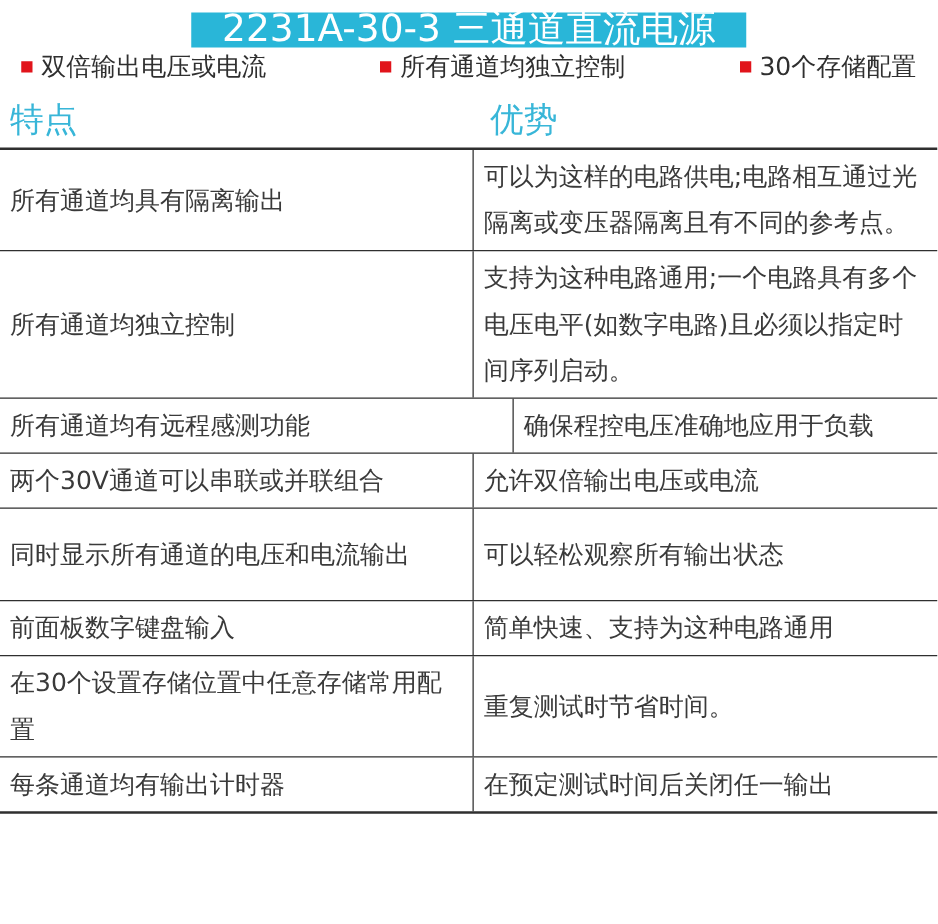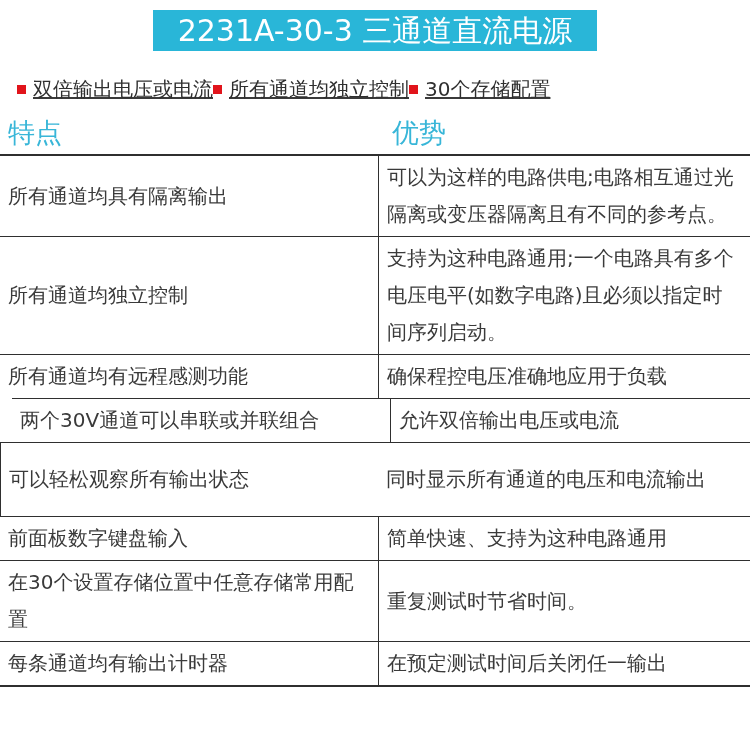--- a/index.html
+++ b/index.html
@@ -3,35 +3,35 @@
 <meta charset="utf-8">
 <style>
   * { margin: 0; padding: 0; box-sizing: border-box; }
   html, body { width: 750px; height: 739px; background: #ffffff; overflow: hidden; }
   body { font-family: "DejaVu Sans", "Liberation Sans", sans-serif; color: #3a3a3a; }
 
   .page { width: 750px; height: 739px; background: #fff; }
 
   
   .banner {
-    width: 444px; height: 41px;
+    width: 444px; height: 28px;
     margin: 10px auto 0 auto;
     background: #29b6d8;
     display: flex; align-items: center; justify-content: center;
   }
   .banner span {
     color: #ffffff; font-size: 30px; line-height: 1;
     white-space: nowrap; letter-spacing: 0px;
   }
 
   
   .highlights {
-    margin-top: 23px; height: 30px;
+    height: 30px;
     padding: 0 17px;
-    display: flex; align-items: center;  text-decoration: underline;
+    display: flex; align-items: center; justify-content: space-between;
   }
   .hl { display: flex; align-items: center; }
   .hl .bullet {
     width: 9px; height: 9px; background: #e1141b;
     display: inline-block; margin-right: 7px; flex: 0 0 auto;
   }
   .hl .hl-label { font-size: 20px; color: #2f2f2f; white-space: nowrap; }
 
   
   .tbl { width: 750px; margin-top: 0; }
@@ -59,22 +59,22 @@
     padding: 3px 6px 3px 8px;
   }
   .cell.benefit {
     border-left: 1px solid #2f2f2f;
     padding-left: 8px; padding-right: 8px;
   }
 
   
   .row:nth-child(2) { min-height: 80px; }
   .row:nth-child(3) { min-height: 114px; }
-  .row:nth-child(4) { min-height: 41px; }
-  .row:nth-child(5) { min-height: 44px; margin-left: 12px; }
+  .row:nth-child(4) { min-height: 41px; gap: 32px; }
+  .row:nth-child(5) { min-height: 44px; }
   .row:nth-child(6) { min-height: 74px; }
   .row:nth-child(7) { min-height: 42px; }
   .row:nth-child(8) { min-height: 48px; }
   .row:nth-child(9) { min-height: 44px; }
   .row:nth-child(10) { min-height: 48px; }
 </style>
 </head>
 <body>
 
 <div class="page">
@@ -136,25 +136,25 @@
       <div class="cell feature">
           <span>两个30V通道可以串联或并联组合</span>
         </div>
       <div class="cell benefit">
           <span>允许双倍输出电压或电流</span>
         </div>
     </div>
 
 
     <div class="row">
+      <div class="cell feature">
+          <span>同时显示所有通道的电压和电流输出</span>
+        </div>
       <div class="cell benefit">
           <span>可以轻松观察所有输出状态</span>
-        </div>
-      <div class="cell feature">
-          <span>同时显示所有通道的电压和电流输出</span>
         </div>
     </div>
 
     <div class="row">
       <div class="cell feature">
           <span>前面板数字键盘输入</span>
         </div>
       <div class="cell benefit">
           <span>简单快速、支持为这种电路通用</span>
         </div>

